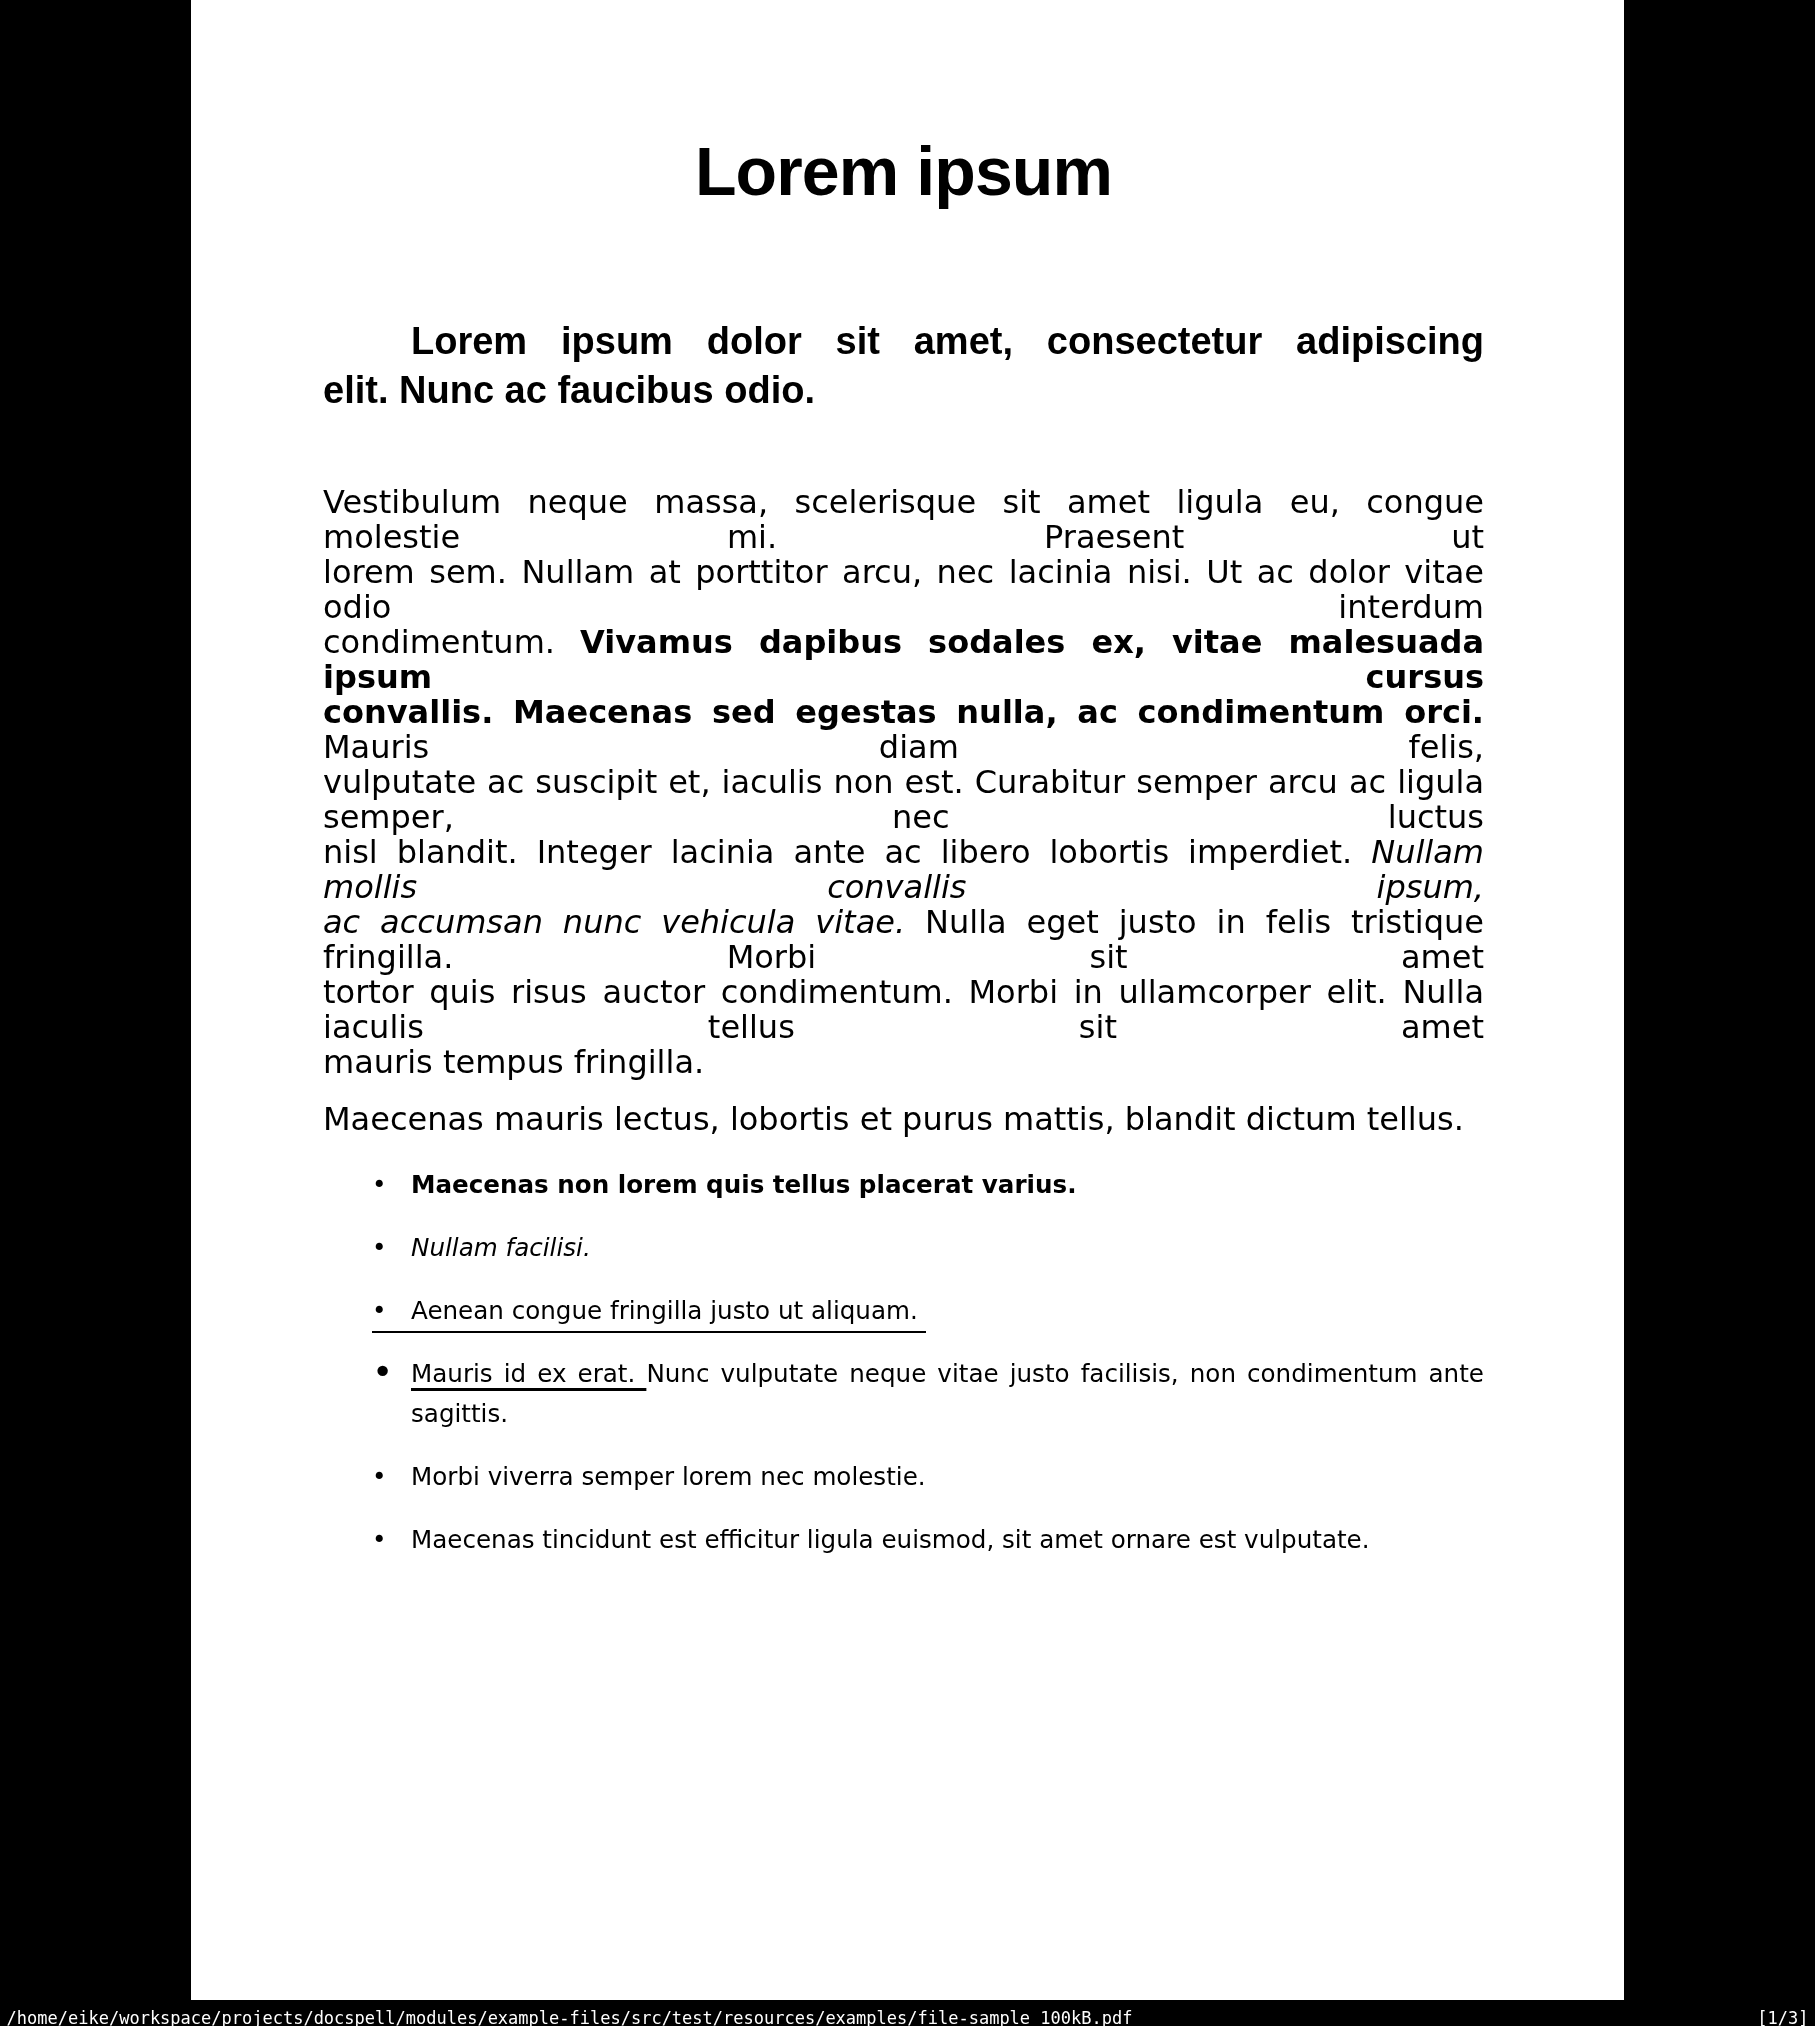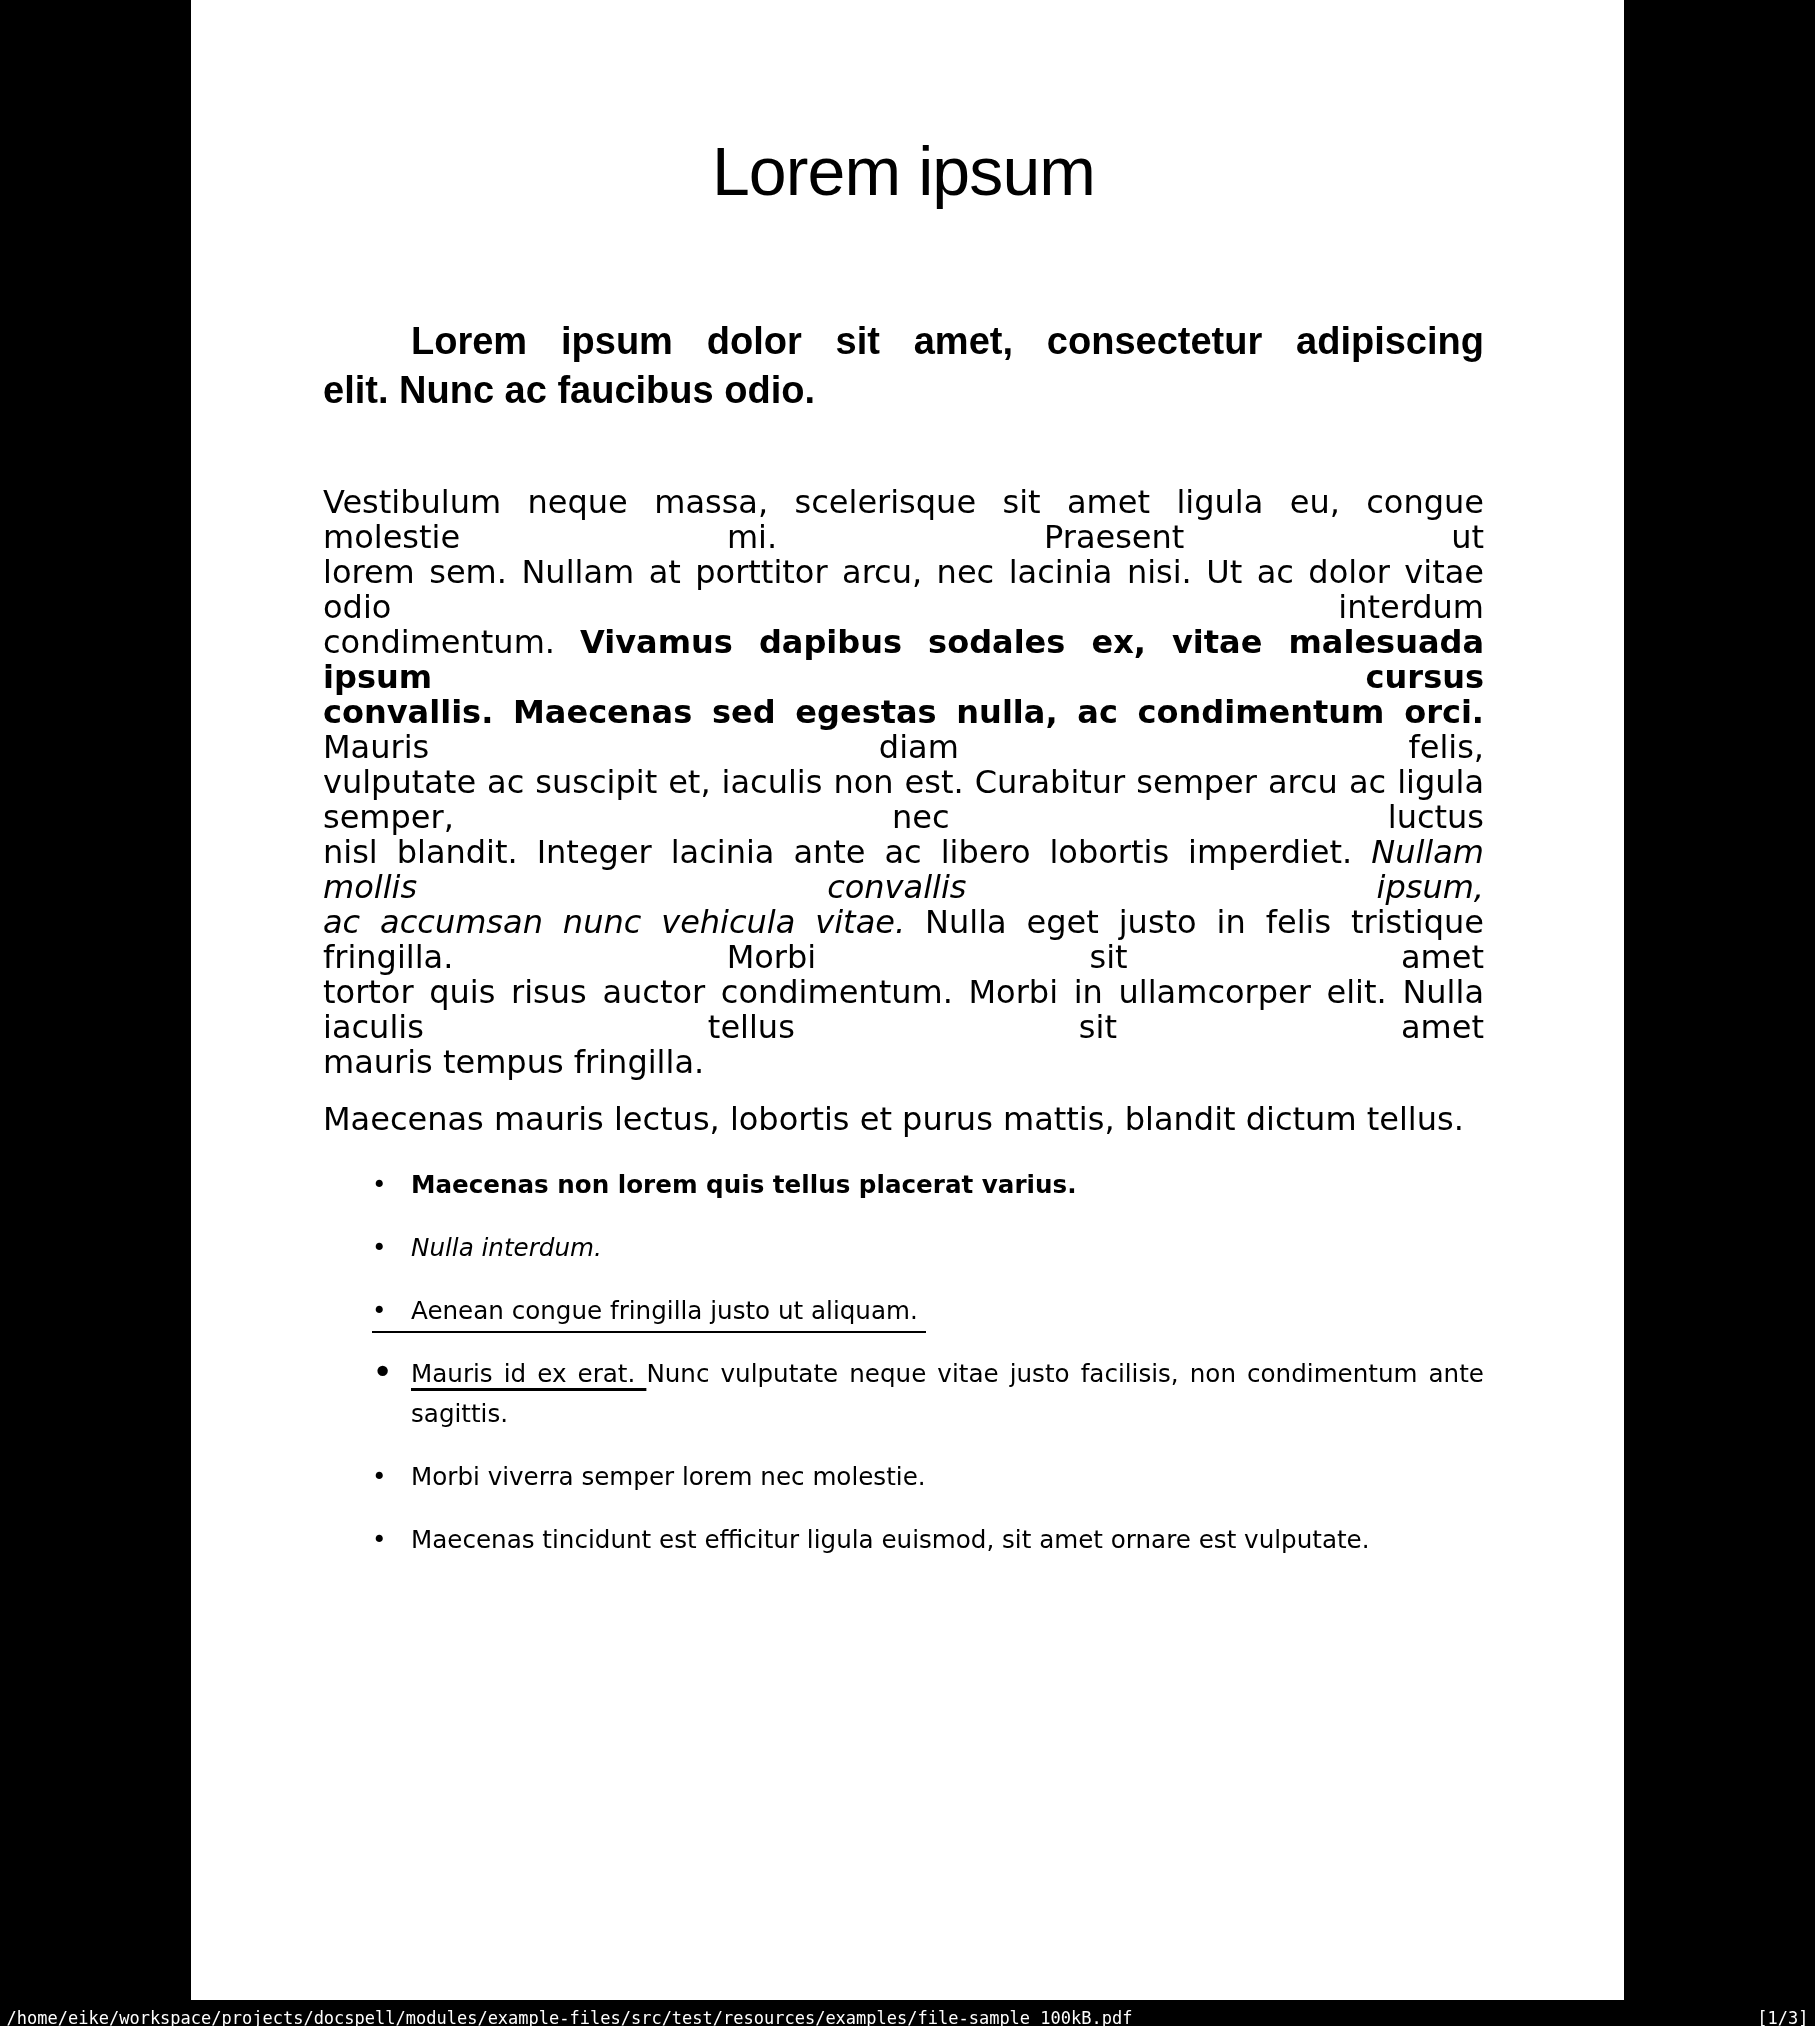--- a/index.html
+++ b/index.html
@@ -13,21 +13,21 @@
     position:absolute;left:191px;top:0;width:1433px;height:2000px;
     background:#ffffff;color:#000000;
   }
   .content{
     padding:0 140px 0 132px; 
   }
   
   .doc-title{
     margin:132px 0 0 0;
     font-family:"Liberation Sans",sans-serif;
-    font-weight:normal;font-size:68px;line-height:79px;
+    font-weight:bold;font-size:68px;line-height:79px;
     text-align:center;letter-spacing:-0.9px;
   }
   .subtitle{
     margin-top:106px;
     font-family:"Liberation Sans",sans-serif;
     font-weight:bold;font-size:38px;line-height:49px;
   }
   .sline{text-align:justify;text-align-last:justify;}
   .sline.first{text-indent:88px;}
   .sline.last{text-align:right;text-align-last:left;}
@@ -96,21 +96,21 @@
     <div class="para para-2">
         <div class="pline last"><span class="r-r">Maecenas mauris lectus, lobortis et purus mattis, blandit dictum tellus.</span></div>
       </div>
     <ul class="bullets">
         <li>
           <span class="marker">•</span>
           <div class="bline last"><span class="r-b">Maecenas non lorem quis tellus placerat varius.</span></div>
         </li>
         <li>
           <span class="marker">•</span>
-          <div class="bline last"><span class="r-i">Nulla interdum.</span></div>
+          <div class="bline last"><span class="r-i">Nullam facilisi.</span></div>
         </li>
         <li class="u-all"><span class="u-wrap"><span class="marker-inline">•</span><span class="r-r">Aenean congue fringilla justo ut aliquam.&nbsp;</span></span></li>
         <li>
           <span class="marker large">•</span>
           <div class="bline"><span class="r-u">Mauris id ex erat. </span><span class="r-r">Nunc vulputate neque vitae justo facilisis, non condimentum ante</span></div>
           <div class="bline last"><span class="r-r">sagittis.</span></div>
         </li>
         <li>
           <span class="marker">•</span>
           <div class="bline last"><span class="r-r">Morbi viverra semper lorem nec molestie.</span></div>

